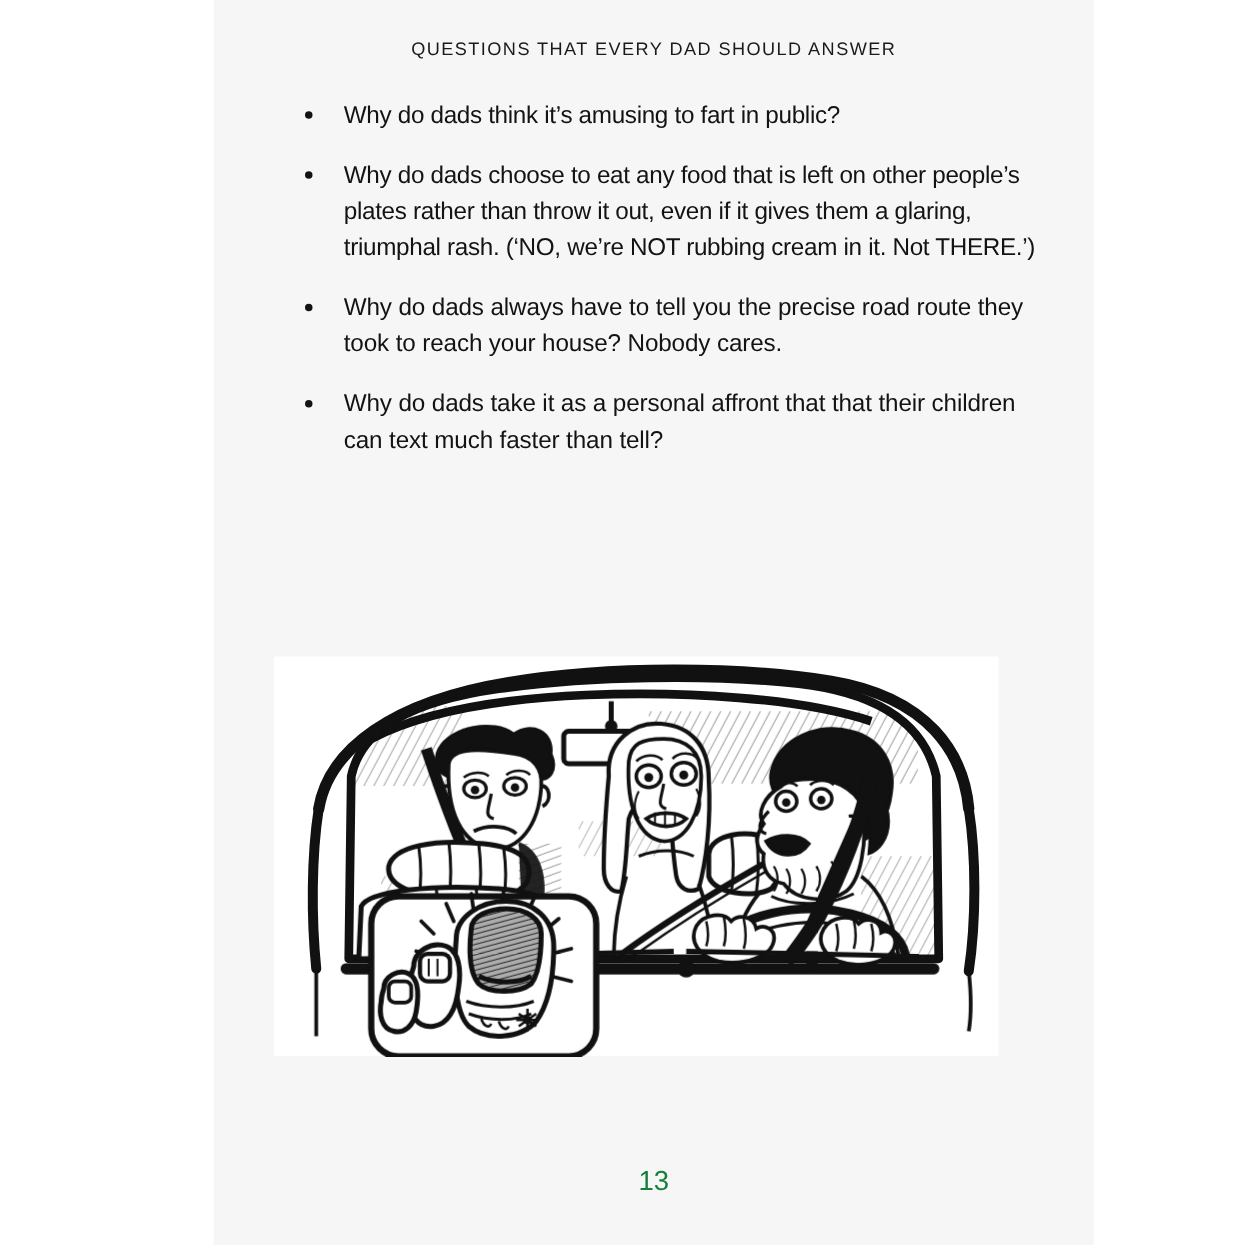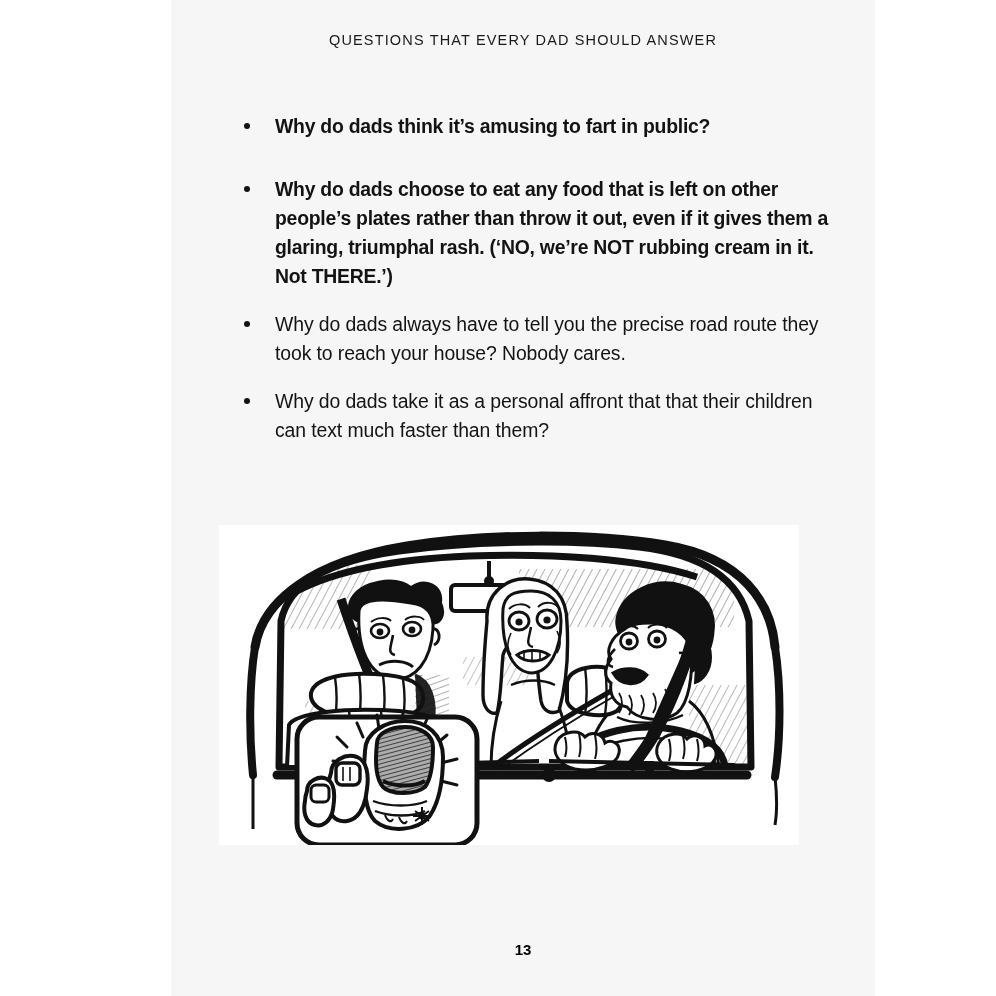--- a/index.html
+++ b/index.html
@@ -62,23 +62,22 @@
   .question-item {
     position: relative;
     padding-left: 46px;
     margin-bottom: 19px;
     font-size: 19.4px;
     line-height: 29px;
     color: #131313;
     letter-spacing: -0.1px;
   }
   .question-item.is-bold {
-    font-weight: 700;
+    font-weight: 400;
     letter-spacing: -0.25px;
-    margin-top: 34px;
   }
   .bullet-dot {
     position: absolute;
     left: 15px;
     top: 11px;
     width: 6px;
     height: 6px;
     background: #131313;
     border-radius: 50%;
   }
@@ -100,23 +99,23 @@
     height: 100%;
   }
 
   
   .folio {
     position: absolute;
     left: 0;
     right: 0;
     bottom: 38px;
     text-align: center;
-    font-size: 15px;
-    font-weight: 700;
-    color: #000000;
+    font-size: 22px;
+    font-weight: 400;
+    color: #15803d;
   }
 </style>
 </head>
 <body>
 
 <div class="canvas">
   <div class="book-page">
 
     <div class="running-head">QUESTIONS THAT EVERY DAD SHOULD ANSWER</div>
 
@@ -132,21 +131,21 @@
         <span class="question-text">Why do dads choose to eat any food that is left on other people’s plates rather than throw it out, even if it gives them a glaring, triumphal rash. (‘NO, we’re NOT rubbing cream in it. Not THERE.’)</span>
       </li>
 
       <li class="question-item">
         <span class="bullet-dot"></span>
         <span class="question-text">Why do dads always have to tell you the precise road route they took to reach your house? Nobody cares.</span>
       </li>
 
       <li class="question-item">
         <span class="bullet-dot"></span>
-        <span class="question-text">Why do dads take it as a personal affront that that their children can text much faster than them?</span>
+        <span class="question-text">Why do dads take it as a personal affront that that their children can text much faster than tell?</span>
       </li>
 
 
     </ul>
 
     <div class="illustration">
       <svg viewBox="0 0 580 320" xmlns="http://www.w3.org/2000/svg">
 
         <defs>
 

